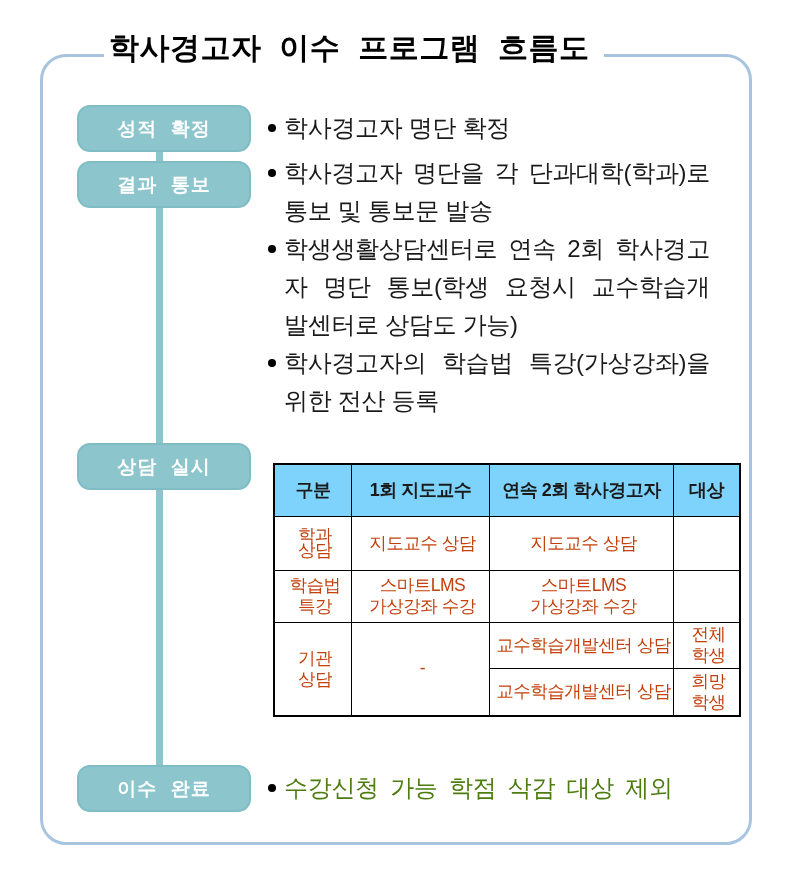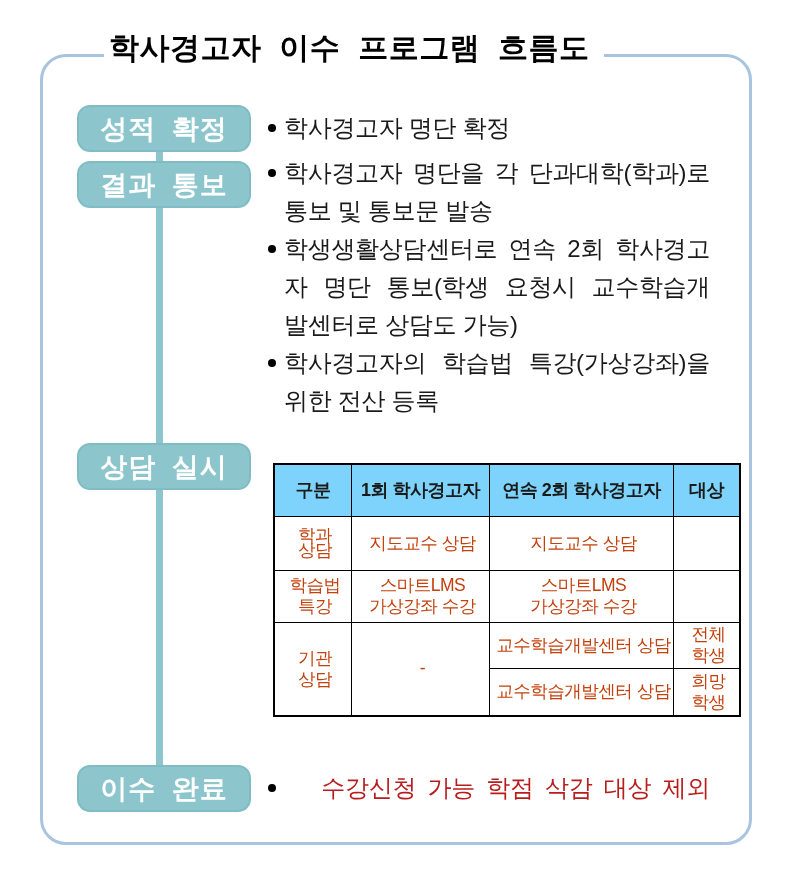--- a/index.html
+++ b/index.html
@@ -15,31 +15,31 @@
     position:absolute;left:104px;top:28px;height:40px;line-height:40px;
     background:#fff;padding:0 14px 0 5px;
     font-size:30px;font-weight:bold;color:#000;letter-spacing:.5px;word-spacing:9px;
     z-index:3;white-space:nowrap;
   }
   .vline{position:absolute;left:156px;top:127px;width:7px;height:660px;background:#8cc6cc;z-index:1;}
   .stage{
     position:absolute;left:77px;width:170px;height:43px;z-index:2;
     background:#8cc6cc;border:2px solid #7fbcc4;border-radius:13px;
     display:flex;align-items:center;justify-content:center;
-    color:#fff;font-weight:bold;font-size:27px;letter-spacing:1px;word-spacing:7px;white-space:nowrap;
+    color:#fff;font-weight:bold;font-size:19px;letter-spacing:1px;word-spacing:7px;white-space:nowrap;
   }
   .stage.s1{top:105px}.stage.s2{top:161px}.stage.s3{top:443px}.stage.s4{top:765px}
   .bullets{position:absolute;left:264px;width:446px;z-index:2;}
   .bullets.b1{top:109px}.bullets.b2{top:154px}.bullets.b3{top:769px}
   .bullet-item{display:flex;align-items:flex-start;}
   .dot{flex:0 0 8px;width:8px;height:8px;border-radius:50%;background:#000;margin:15px 8px 0 4px;}
   .bullet-lines{flex:1;min-width:0;}
   .line{font-size:24px;line-height:38px;color:#1a1a1a;letter-spacing:-0.3px;white-space:nowrap;}
   .line.j{text-align:justify;text-align-last:justify;white-space:normal;}
-  .bullet-lines.red .line{color:#b91c1c;word-spacing:5px;text-align:right;}
+  .bullet-lines.red .line{color:#4d7c0f;word-spacing:5px;}
   .tblwrap{position:absolute;left:273px;top:463px;z-index:2;}
   table.tbl{border-collapse:collapse;table-layout:fixed;background:#fff;border:2px solid #000;}
   .tbl th,.tbl td{border:1px solid #000;text-align:center;vertical-align:middle;padding:1px 2px;white-space:pre-line;}
   .tbl th{background:#7dd3fc;font-size:18px;font-weight:bold;line-height:1.15;letter-spacing:-0.5px;}
   .tbl td{font-size:17.5px;line-height:1.2;letter-spacing:-0.5px;color:#c2410c;padding-left:6px;}
   .tbl td.tight{line-height:.85;}
   .c0{width:68px}.c1{width:129px}.c2{width:175px}.c3{width:57px}
   .rh{height:52px}.r1{height:54px}.r2{height:52px}.r3{height:46px}.r4{height:48px}
 </style>
 </head>
@@ -98,21 +98,21 @@
           <div class="line">위한 전산 등록</div>
         </div>
       </div>
     </div>
 
   <div class="tblwrap">
     <table class="tbl">
       <tbody>
           <tr class="rh">
         <th class="c0">구분</th>
-        <th class="c1">1회 학사경고자</th>
+        <th class="c1">1회 지도교수</th>
         <th class="c2">연속 2회 학사경고자</th>
         <th class="c3">대상</th>
       </tr>
       <tr class="r1">
         <td class="c0 tight">학과
 상담</td>
         <td class="c1">지도교수 상담</td>
         <td class="c2">지도교수 상담</td>
         <td class="c3"></td>
       </tr>

